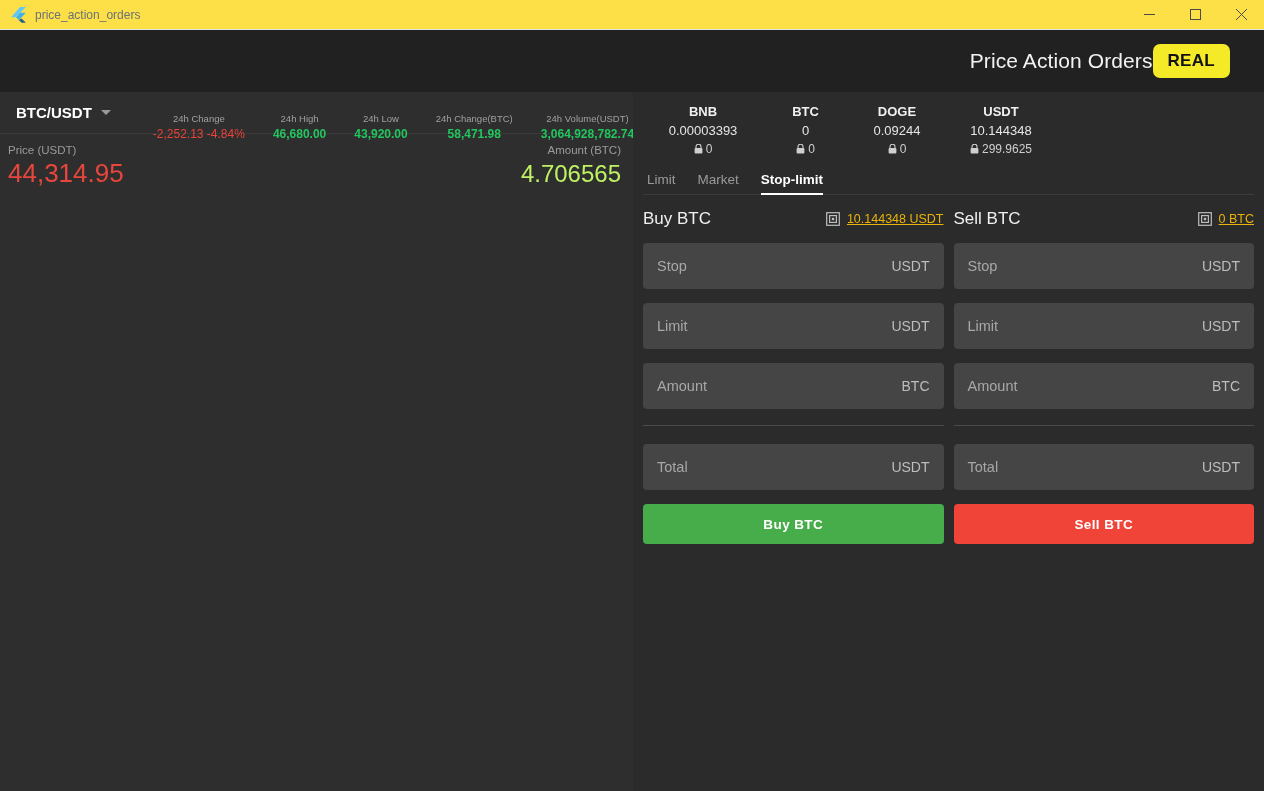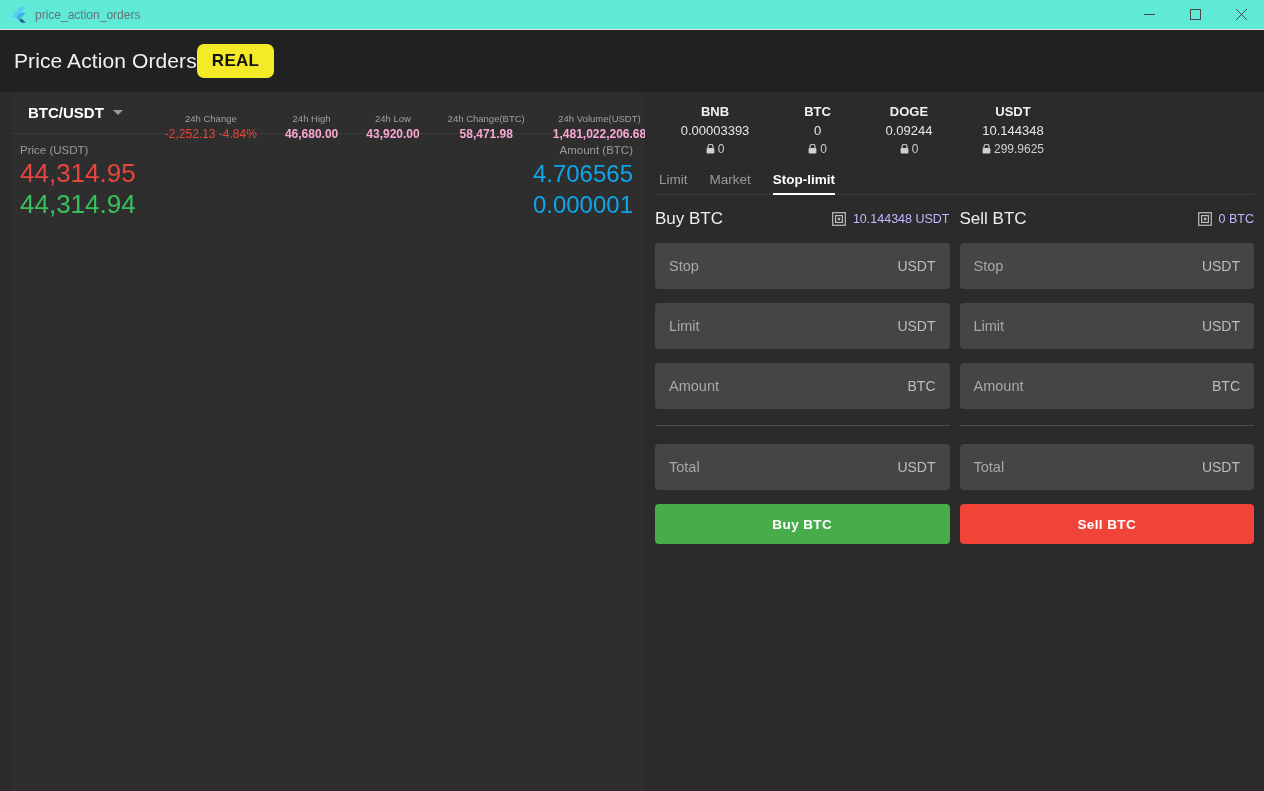--- a/index.html
+++ b/index.html
@@ -5,74 +5,74 @@
   * { box-sizing: border-box; margin: 0; padding: 0; }
   html, body {
     width: 1264px; height: 791px;
     background: #2b2b2b;
     font-family: "Liberation Sans", sans-serif;
     overflow: hidden;
   }
 
   
   .titlebar {
-    height: 30px; background: #5eead4;
+    height: 30px; background: #fde047;
     display: flex; align-items: center;
     border-bottom: 1px solid #e3e3e3;
   }
   .titlebar-left { display: flex; align-items: center; gap: 9px; padding-left: 11px; flex: 1; }
   .flutter-logo { width: 15px; height: 16px; display: block; }
   .titlebar-title { font-size: 12px; color: #6b7178; }
   .win-controls { display: flex; height: 30px; }
   .win-btn {
     width: 46px; height: 30px; display: flex; align-items: center; justify-content: center;
   }
   .win-btn svg { display: block; }
 
   
   .app-header {
     height: 62px; background: #212121;
-    display: flex; align-items: center; justify-content: flex-start;
-    padding: 0 22px 0 14px;
+    display: flex; align-items: center; justify-content: flex-end;
+    padding: 0 34px 0 14px;
   }
   .app-title { font-size: 21px; color: #f2f2f2; font-weight: 400; letter-spacing: .1px; }
   .real-badge {
     background: #f5ea27; color: #111; font-weight: 700; font-size: 17px;
     padding: 7px 15px; border-radius: 7px; letter-spacing: .3px;
   }
 
   
-  .body { display: flex; height: 699px; padding-left: 12px; }
+  .body { display: flex; height: 699px; }
   .left-pane { width: 633px; background: #2e2e2e; display: flex; flex-direction: column; }
   .right-pane { width: 631px; background: #2b2b2b; padding: 0 10px; }
 
   
   .ticker {
     height: 42px; display: flex; align-items: center;
     border-bottom: 1px solid #3a3a3a; padding-left: 16px;
   }
   .pair-select { display: flex; align-items: center; gap: 9px; margin-right: 28px; }
   .pair-name { font-size: 15px; font-weight: 700; color: #ffffff; }
   .caret { width: 0; height: 0; border-left: 5px solid transparent; border-right: 5px solid transparent; border-top: 5px solid #9a9a9a; }
   .stat { text-align: center; padding: 0 14px; }
   .stat-label { font-size: 9.5px; color: #a0a0a0; margin-bottom: 3px; white-space: nowrap; margin-top: 29px; }
-  .stat-value { font-size: 12px; font-weight: 700; color: #f9a8d4; white-space: nowrap; }
+  .stat-value { font-size: 12px; font-weight: 700; color: #22c55e; white-space: nowrap; }
   .stat-value.neg { color: #e8443a; font-weight: 400; }
 
   
   .ob-head {
     display: flex; justify-content: space-between;
     padding: 10px 12px 2px 8px;
   }
   .ob-head span { font-size: 11.5px; color: #9b9b9b; }
   .ob-row { display: flex; justify-content: space-between; padding: 0 12px 0 8px; align-items: baseline; }
   .ob-price { font-size: 26px; font-weight: 400; }
   .ob-price.ask { color: #e8463c; }
   .ob-price.bid { color: #3ac05a; }
-  .ob-amt { font-size: 24px; color: #0ea5e9; }
+  .ob-amt { font-size: 24px; color: #bef264; }
 
   
   .balances { display: flex; padding: 12px 0 0 0; }
   .bal { flex: 0 0 auto; text-align: center; }
   .bal-sym { font-size: 13px; font-weight: 700; color: #f0f0f0; }
   .bal-free { font-size: 13px; color: #e6e6e6; margin-top: 4px; }
   .bal-locked { font-size: 12px; color: #cfcfcf; margin-top: 4px; display: flex; align-items: center; justify-content: center; gap: 3px; }
   .lock-ico { display: inline-block; }
 
   
@@ -85,21 +85,21 @@
   .type-tab.active::after {
     content: ""; position: absolute; left: 0; right: 0; bottom: -1px;
     height: 2px; background: #ffffff;
   }
 
   
   .forms { display: flex; gap: 10px; padding-top: 14px; }
   .form-col { flex: 1; }
   .form-head { display: flex; align-items: center; justify-content: space-between; margin-bottom: 14px; }
   .form-title { font-size: 17px; color: #f0f0f0; }
-  .avail { display: flex; align-items: center; gap: 7px; font-size: 12.5px; color: #c4b5fd; }
+  .avail { display: flex; align-items: center; gap: 7px; font-size: 12.5px; color: #eab308; text-decoration: underline; }
   .field {
     height: 46px; background: #454545; border-radius: 4px;
     display: flex; align-items: center; justify-content: space-between;
     padding: 0 14px; margin-bottom: 14px;
   }
   .field-ph { font-size: 14.5px; color: #a8a8a8; }
   .field-unit { font-size: 14px; color: #bdbdbd; }
   .slider-track { height: 1px; background: #4b4b4b; margin: 16px 0 18px 0; }
   .submit {
     height: 40px; border-radius: 4px; display: flex; align-items: center; justify-content: center;
@@ -167,35 +167,31 @@
       <div class="stat">
         <div class="stat-label">24h Low</div>
         <div class="stat-value">43,920.00</div>
       </div>
       <div class="stat">
         <div class="stat-label">24h Change(BTC)</div>
         <div class="stat-value">58,471.98</div>
       </div>
       <div class="stat">
         <div class="stat-label">24h Volume(USDT)</div>
-        <div class="stat-value">1,481,022,206.68</div>
+        <div class="stat-value">3,064,928,782.74</div>
       </div>
     </div>
 
     <div class="ob-head">
       <span>Price (USDT)</span>
       <span>Amount (BTC)</span>
     </div>
     <div class="ob-row">
       <span class="ob-price ask">44,314.95</span>
       <span class="ob-amt">4.706565</span>
-    </div>
-    <div class="ob-row">
-      <span class="ob-price bid">44,314.94</span>
-      <span class="ob-amt">0.000001</span>
     </div>
   </div>
 
   <div class="right-pane">
 
     <div class="balances">
       <div class="bal" style="width:120px">
         <div class="bal-sym">BNB</div>
         <div class="bal-free">0.00003393</div>
         <div class="bal-locked">

